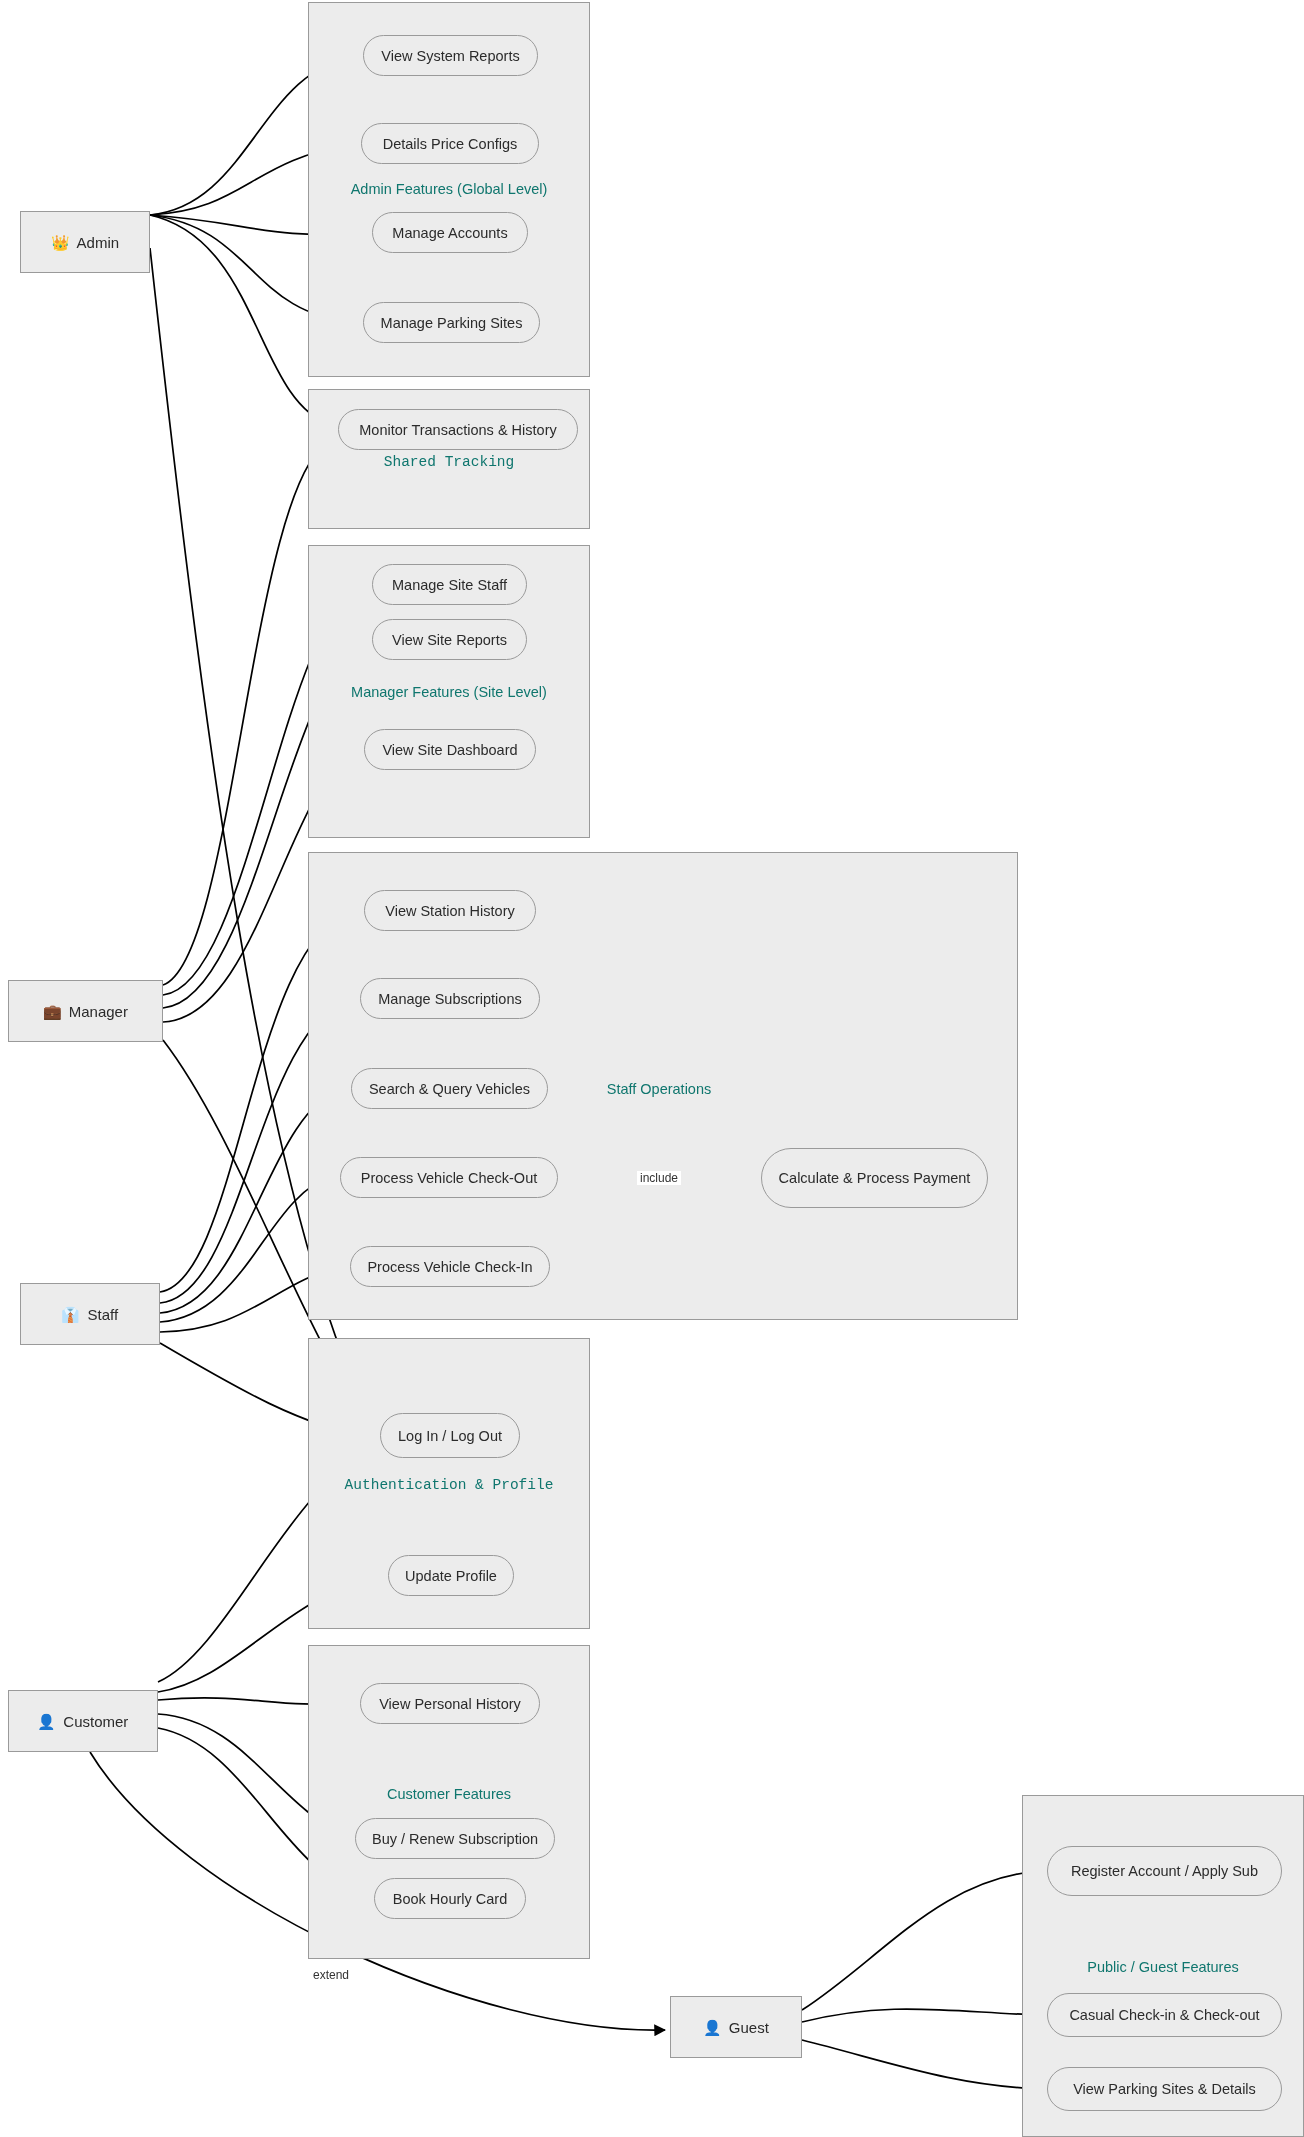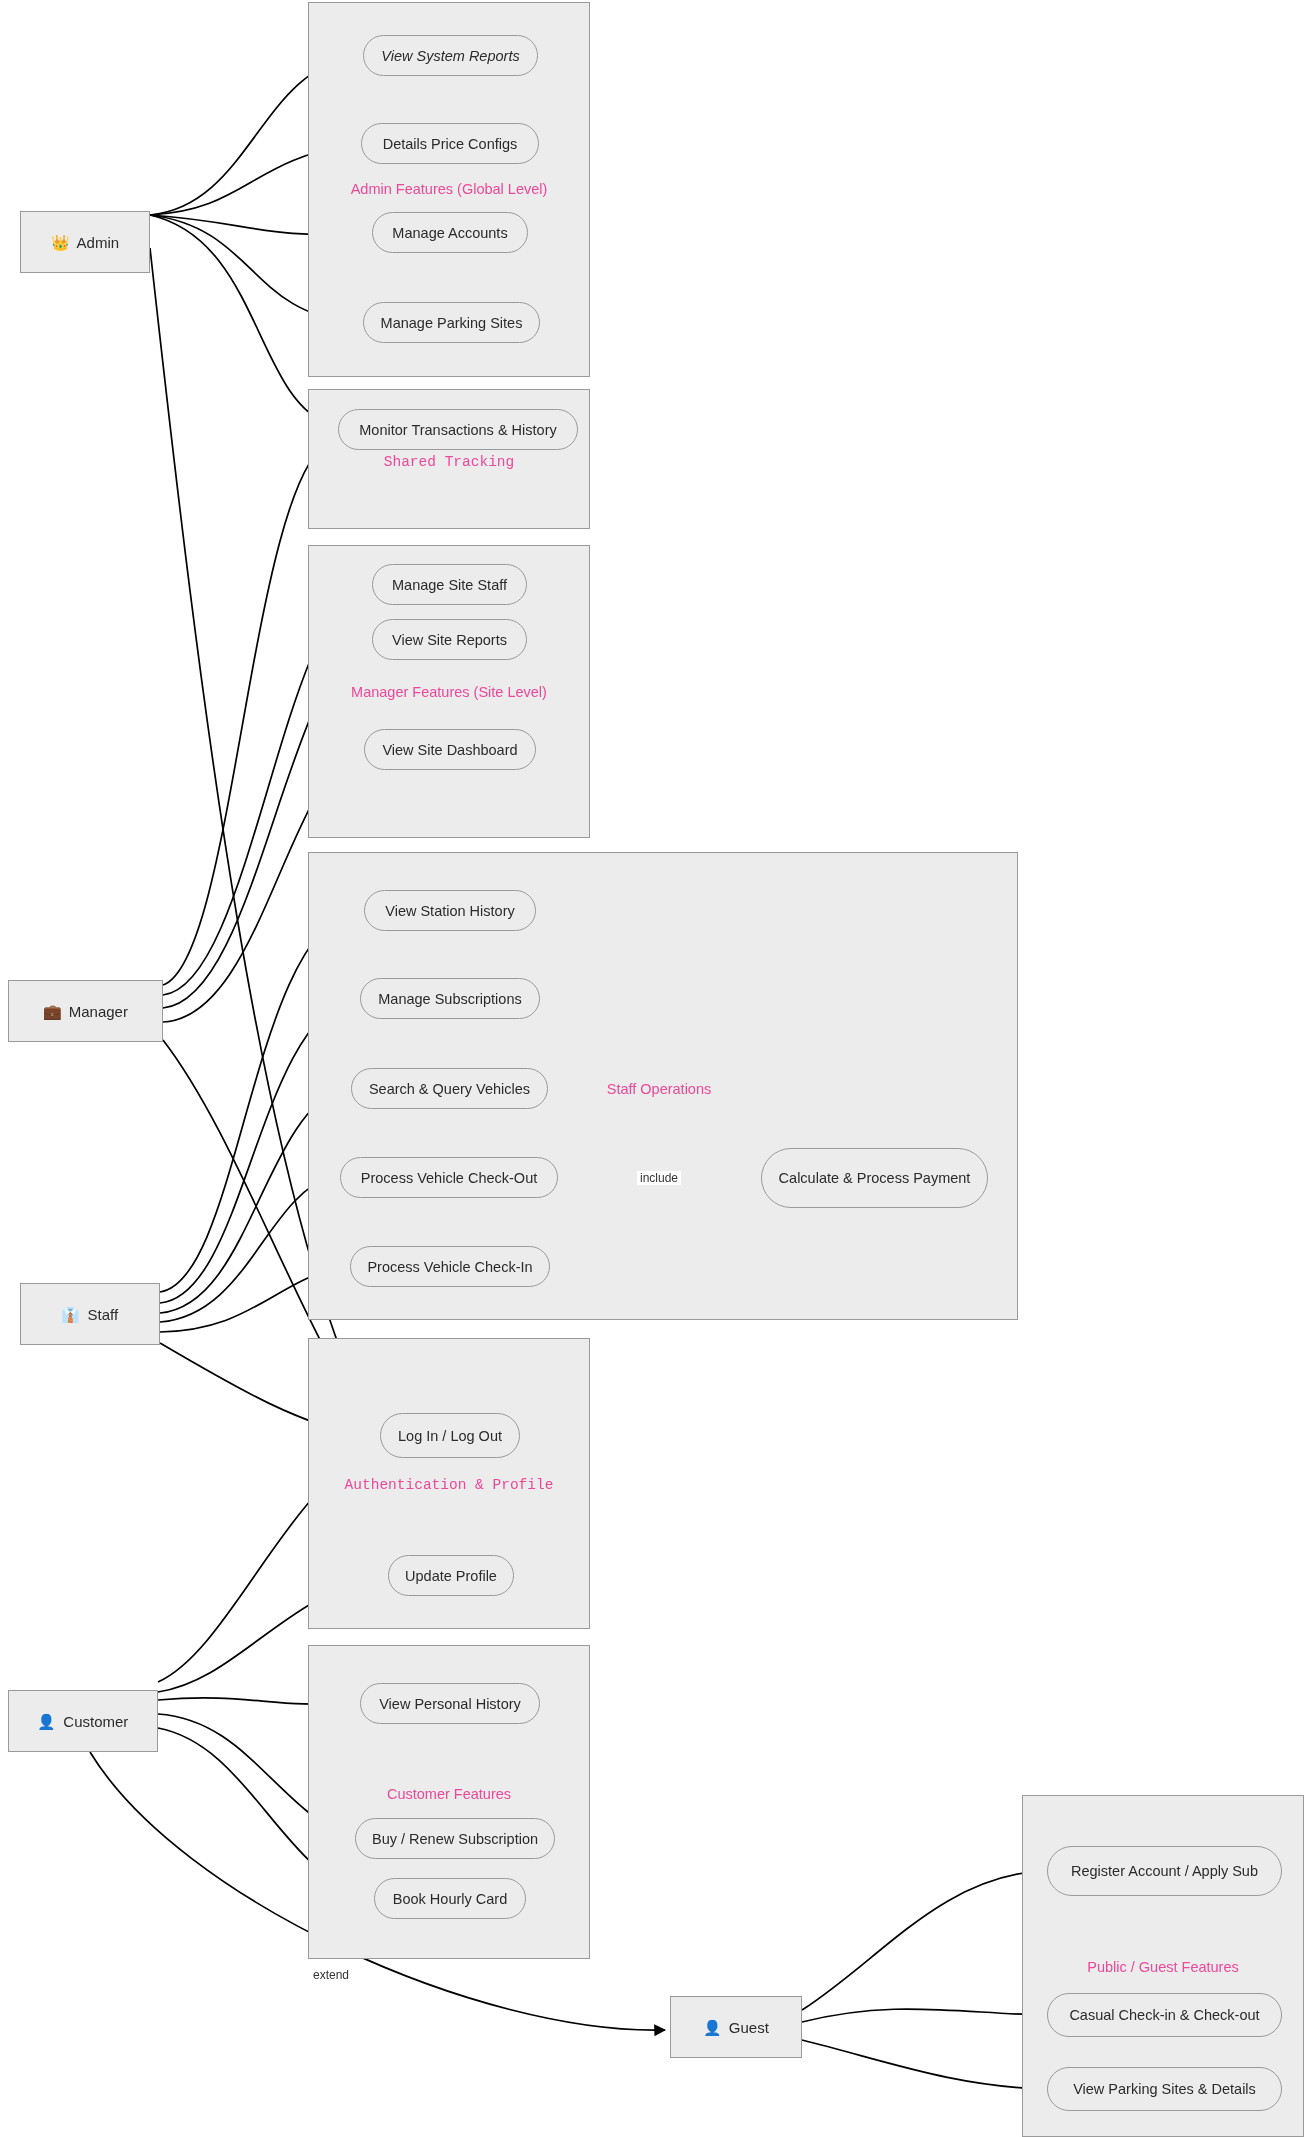--- a/index.html
+++ b/index.html
@@ -29,21 +29,21 @@
     position: absolute;
     background: #ececec;
     border: 1px solid #9a9a9a;
     box-sizing: border-box;
     z-index: 2;
   }
   .group-label {
     position: absolute;
     z-index: 4;
     font-size: 14.5px;
-    color: #ec4899;
+    color: #0f766e;
     white-space: nowrap;
     text-align: right;
     transform: translateX(-50%);
   }
   .usecase {
     position: absolute;
     background: #ececec;
     border: 1.6px solid #9a9a9a;
     border-radius: 999px;
     box-sizing: border-box;
@@ -151,21 +151,21 @@
   <div class="group-box" style="left:1022px;top:1795px;width:282px;height:342px;"></div>
 
   <div class="group-label" style="left:449px;top:181px;">Admin Features (Global Level)</div>
   <div class="group-label" style="left:449px;top:454px;font-family:Liberation Mono, monospace;">Shared Tracking</div>
   <div class="group-label" style="left:449px;top:684px;">Manager Features (Site Level)</div>
   <div class="group-label" style="left:659px;top:1081px;">Staff Operations</div>
   <div class="group-label" style="left:449px;top:1477px;font-family:Liberation Mono, monospace;">Authentication &amp; Profile</div>
   <div class="group-label" style="left:449px;top:1786px;">Customer Features</div>
   <div class="group-label" style="left:1163px;top:1959px;">Public / Guest Features</div>
 
-  <div class="usecase" style="left:363px;top:35px;width:175px;height:41px;font-style:italic;">View System Reports</div>
+  <div class="usecase" style="left:363px;top:35px;width:175px;height:41px;">View System Reports</div>
   <div class="usecase" style="left:361px;top:123px;width:178px;height:41px;">Details Price Configs</div>
   <div class="usecase" style="left:372px;top:212px;width:156px;height:41px;">Manage Accounts</div>
   <div class="usecase" style="left:363px;top:302px;width:177px;height:41px;">Manage Parking Sites</div>
   <div class="usecase" style="left:338px;top:409px;width:240px;height:41px;">Monitor Transactions &amp; History</div>
   <div class="usecase" style="left:372px;top:564px;width:155px;height:41px;">Manage Site Staff</div>
   <div class="usecase" style="left:372px;top:619px;width:155px;height:41px;">View Site Reports</div>
   <div class="usecase" style="left:364px;top:729px;width:172px;height:41px;">View Site Dashboard</div>
   <div class="usecase" style="left:364px;top:890px;width:172px;height:41px;">View Station History</div>
   <div class="usecase" style="left:360px;top:978px;width:180px;height:41px;">Manage Subscriptions</div>
   <div class="usecase" style="left:351px;top:1068px;width:197px;height:41px;">Search &amp; Query Vehicles</div>

